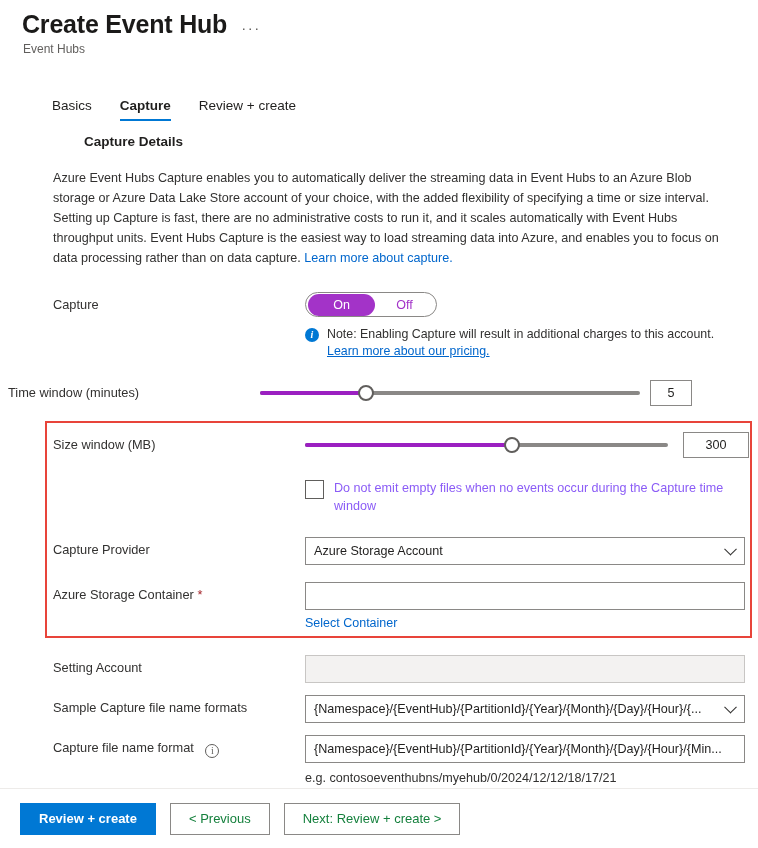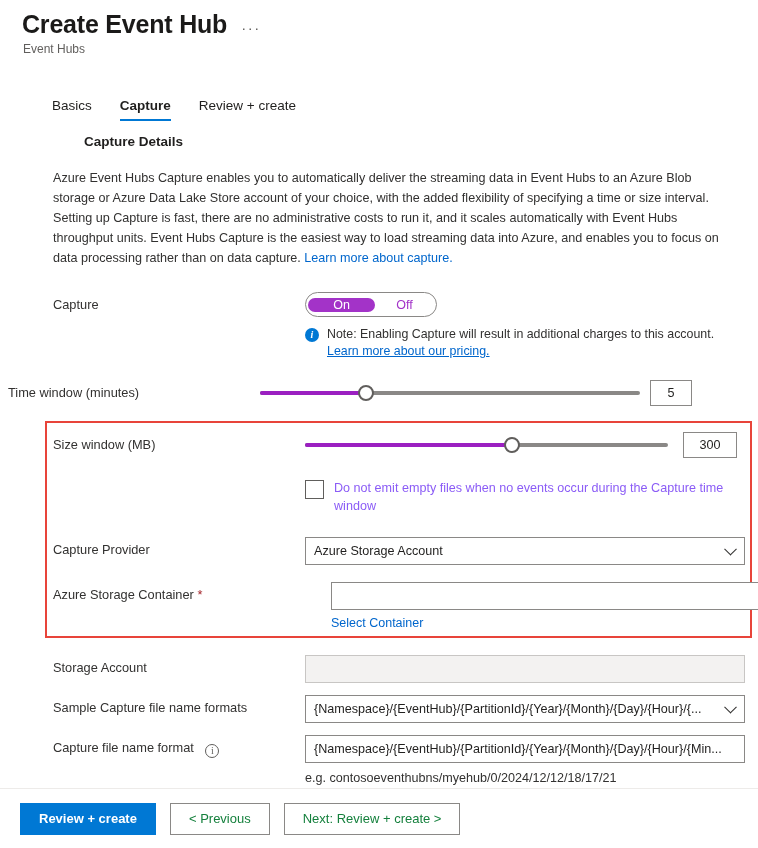--- a/index.html
+++ b/index.html
@@ -75,21 +75,21 @@
 
   
   .toggle {
     display: inline-flex; align-items: center;
     border: 1px solid #8a8886; border-radius: 13px;
     height: 25px; width: 132px; background: #fff;
     padding: 2px; cursor: pointer; overflow: hidden;
   }
   .toggle-on {
     background: #a333c8; color: #ffffff;
-    border-radius: 12px; height: 14px; width: 67px;
+    border-radius: 12px; height: 22px; width: 67px;
     display: flex; align-items: center; justify-content: center;
     font-size: 12.5px;
   }
   .toggle-off {
     color: #a333c8; height: 21px; flex: 1;
     display: flex; align-items: center; justify-content: center;
     font-size: 12.5px;
   }
 
   
@@ -251,21 +251,21 @@
 
       <div class="row" style="margin-top:26px;">
         <div class="row-label">Size window (MB)</div>
         <div class="row-field">
           <div class="slider-wrap">
             <div class="slider" id="size-slider" style="width:363px;">
               <div class="track"></div>
               <div class="fill" id="size-fill" style="width: 206.91px;"></div>
               <div class="thumb" id="size-thumb" style="left: 206.91px;"></div>
             </div>
-            <div class="num-box" style="width:54px; margin-left:15px;">300</div>
+            <div class="num-box" style="width:66px; margin-left:15px;">300</div>
           </div>
         </div>
       </div>
 
       <div class="row" style="margin-top:21px;">
         <div class="row-label"></div>
         <div class="row-field">
           <div class="cb-row">
             <div class="checkbox"></div>
             <div class="cb-label">Do not emit empty files when no events occur during the Capture time window</div>
@@ -276,35 +276,35 @@
       <div class="row" style="margin-top:22px;">
         <div class="row-label">Capture Provider</div>
         <div class="row-field">
           <div class="field-input">
             <span>Azure Storage Account</span>
             <span class="chev"></span>
           </div>
         </div>
       </div>
 
-      <div class="row" style="margin-top:17px;gap:26px;">
+      <div class="row" style="margin-top:17px;">
         <div class="row-label">
           <span>Azure Storage Container</span>
           <span class="req-star">*</span>
         </div>
         <div class="row-field">
           <div class="field-input"></div>
           <div class="helper-link">
             <a class="link" href="#">Select Container</a>
           </div>
         </div>
       </div>
 
       <div class="row" style="margin-top:25px;">
-        <div class="row-label">Storage Account</div>
+        <div class="row-label">Setting Account</div>
         <div class="row-field">
           <div class="field-input disabled"></div>
         </div>
       </div>
 
       <div class="row" style="margin-top:12px;">
         <div class="row-label">Sample Capture file name formats</div>
         <div class="row-field">
           <div class="field-input">
             <span>{Namespace}/{EventHub}/{PartitionId}/{Year}/{Month}/{Day}/{Hour}/{...</span>

